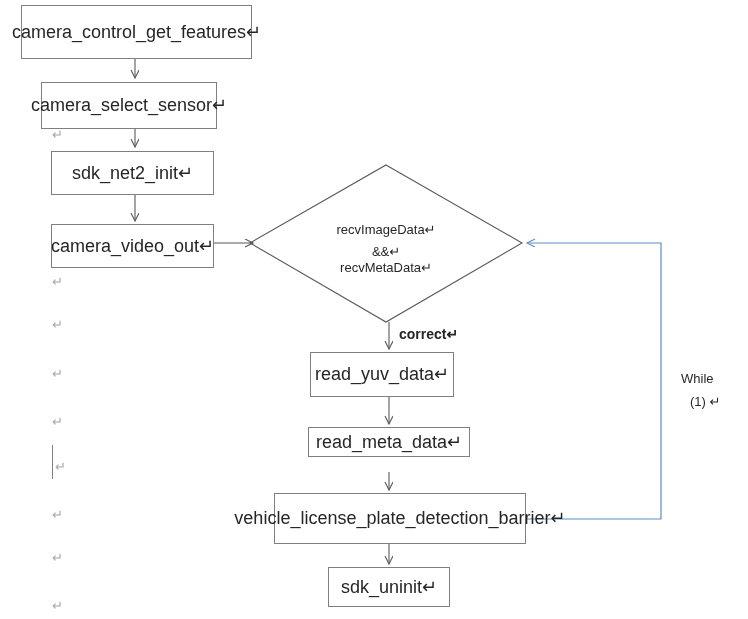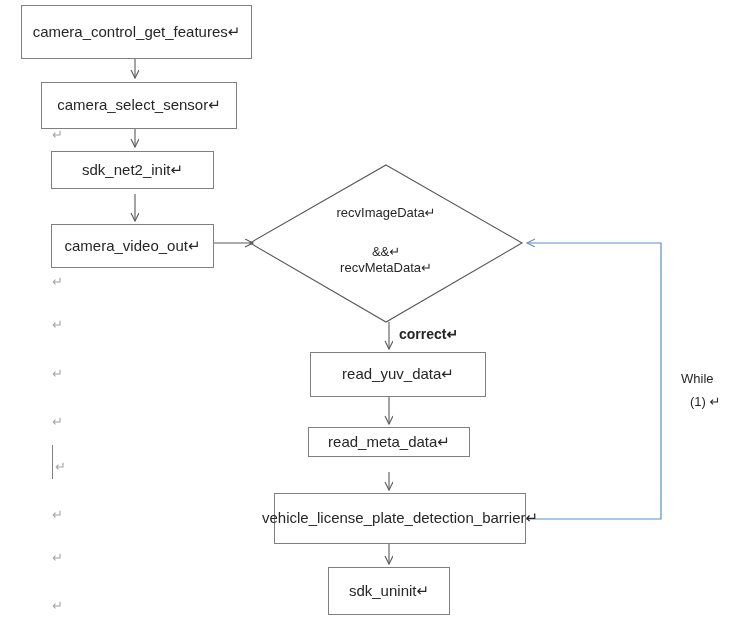--- a/index.html
+++ b/index.html
@@ -24,21 +24,21 @@
   }
   .node {
     position: absolute;
     box-sizing: border-box;
     border: 1px solid #7f7f7f;
     background: #ffffff;
     display: flex;
     align-items: center;
     justify-content: center;
     color: #262626;
-    font-size: 15px;
+    font-size: 18px;
     line-height: 1.25;
     text-align: center;
     white-space: nowrap;
   }
   .node-label {
     display: inline-block;
   }
   .diamond-text {
     position: absolute;
     color: #262626;
@@ -109,49 +109,49 @@
 
     <line x1="389" y1="543" x2="389" y2="564" stroke="#595959" stroke-width="1.1" marker-end="url(#arrowGray)"></line>
 
     <path d="M514,519 L661,519 L661,243 L527,243" fill="none" stroke="#5b8fc9" stroke-width="1.2" marker-end="url(#arrowBlue)"></path>
   </svg>
 
   <div class="node" style="left:21px; top:5px; width:231px; height:54px;">
     <span class="node-label">camera_control_get_features↵</span>
   </div>
 
-  <div class="node" style="left:41px; top:82px; width:196px; height:47px;">
+  <div class="node" style="left:41px; top:82px; width:176px; height:47px;">
     <span class="node-label">camera_select_sensor↵</span>
   </div>
 
-  <div class="node" style="left:51px; top:151px; width:163px; height:38px;">
+  <div class="node" style="left:51px; top:151px; width:163px; height:44px;">
     <span class="node-label">sdk_net2_init↵</span>
   </div>
 
   <div class="node" style="left:51px; top:224px; width:163px; height:44px;justify-content:center;">
     <span class="node-label">camera_video_out↵</span>
   </div>
 
-  <div class="node" style="left:310px; top:352px; width:176px; height:45px;">
+  <div class="node" style="left:310px; top:352px; width:144px; height:45px;">
     <span class="node-label">read_yuv_data↵</span>
   </div>
 
   <div class="node" style="left:308px; top:427px; width:162px; height:30px;">
     <span class="node-label">read_meta_data↵</span>
   </div>
 
   <div class="node" style="left:263px; top:493px; width:252px; height:51px;margin-left:11px;">
     <span class="node-label">vehicle_license_plate_detection_barrier↵</span>
   </div>
 
-  <div class="node" style="left:328px; top:567px; width:122px; height:48px;">
+  <div class="node" style="left:328px; top:567px; width:122px; height:40px;">
     <span class="node-label">sdk_uninit↵</span>
   </div>
 
-  <div class="diamond-text" style="left:286px; top:203px; width:200px;">recvImageData↵</div>
+  <div class="diamond-text" style="left:286px; top:220px; width:200px;">recvImageData↵</div>
   <div class="diamond-text" style="left:286px; top:242px; width:200px;">&amp;&amp;↵</div>
   <div class="diamond-text" style="left:286px; top:258px; width:200px;">recvMetaData↵</div>
 
   <div class="free-text" style="left:399px; top:326px;">correct↵</div>
 
   <div class="while-text" style="left:681px; top:368px;">While</div>
   <div class="while-text" style="left:690px; top:391px;">(1) ↵</div>
 
   <div class="pilcrow" style="left:52px; top:128px;">↵</div>
   <div class="pilcrow" style="left:52px; top:275px;">↵</div>

